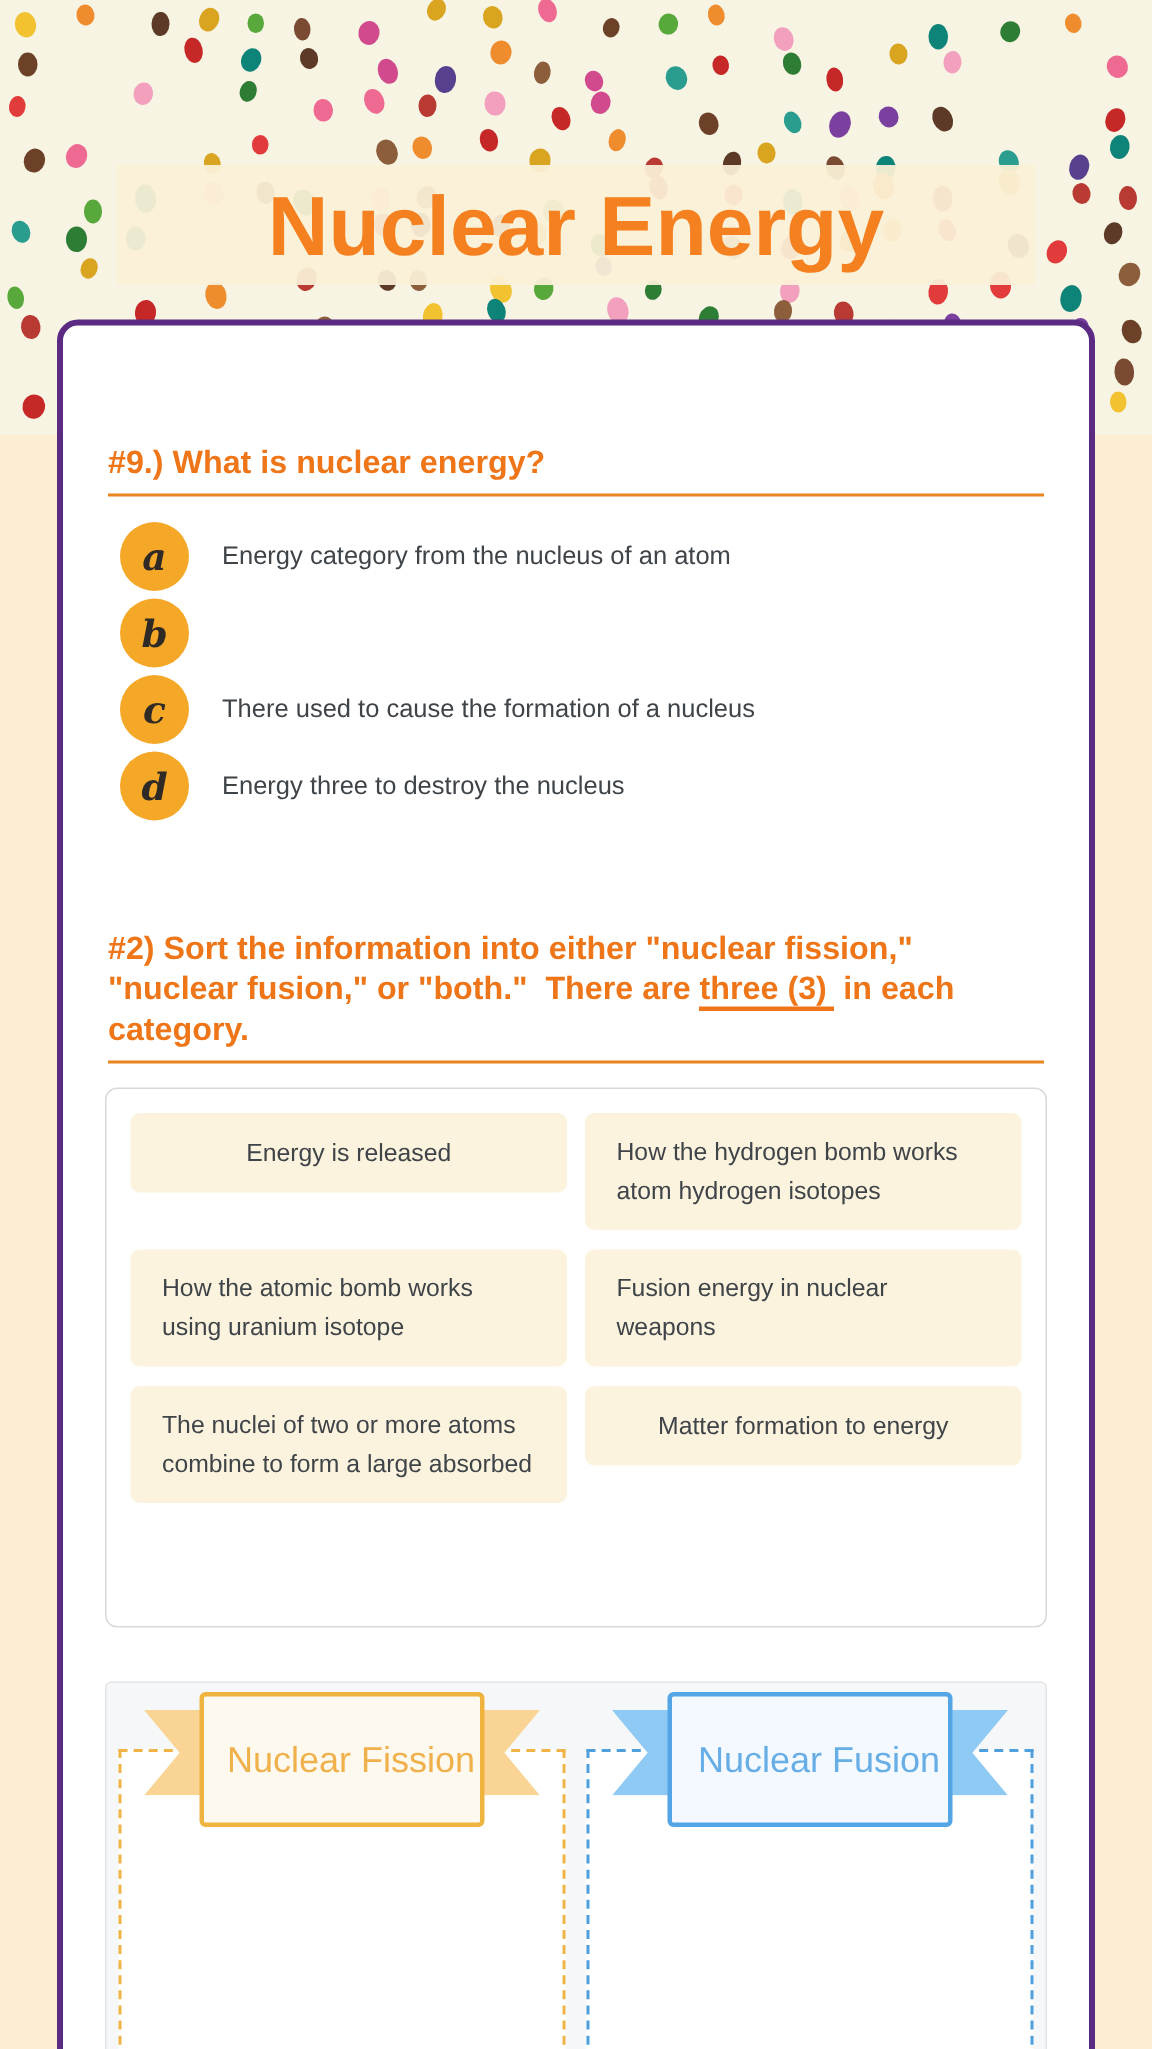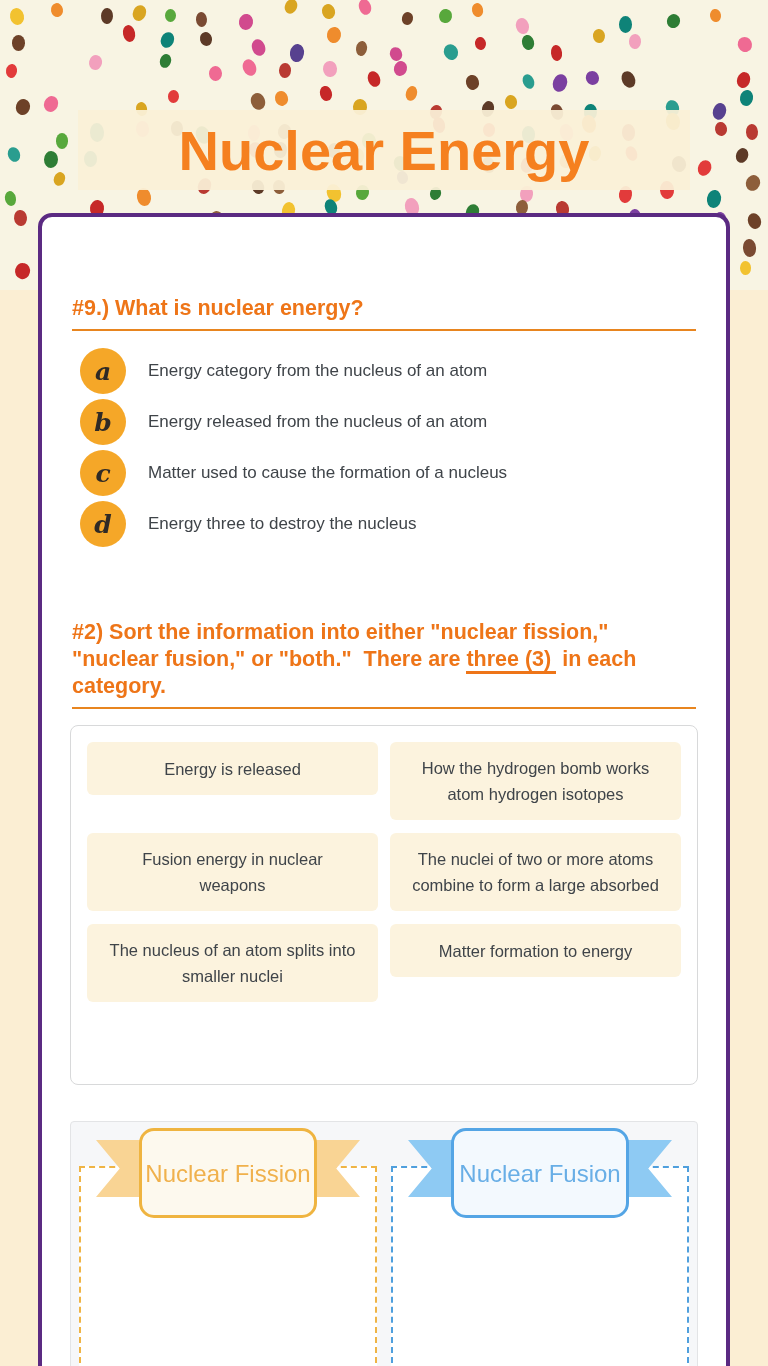--- a/index.html
+++ b/index.html
@@ -34,38 +34,38 @@
          font-size:25px;color:#2f2a26;}
   .option-text{margin-left:22px;font-size:17px;color:#3f4449;}
 
   .q2-block{margin-top:72px;}
 
   
   .sorter{margin-top:16px;border:1px solid #d8d9da;border-radius:8px;background:#fff;
           padding:16px;display:grid;grid-template-columns:1fr 1fr;column-gap:12px;row-gap:13px;
           align-items:start;}
   .tile{background:#fcf3de;border-radius:6px;padding:13px 21px;box-sizing:border-box;min-height:53px;
-        display:flex;align-items:center;justify-content:center;text-align:center;
+        display:flex;align-items:center;justify-content:center;
         font-size:16.5px;line-height:26px;color:#3f4449;cursor:grab;}
   .tile-spacer{visibility:hidden;}
 
   
   .bottom-box{margin-top:36px;background:#f6f7f9;border:1px solid #e3e4e6;border-radius:4px;
               height:420px;box-sizing:border-box;padding:6px 8px;display:flex;gap:14px;position:relative;}
   .zone{position:relative;flex:1;}
   .dropzone{position:absolute;top:38px;left:0;right:0;bottom:10px;background:#ffffff;z-index:0;}
   .dropzone.amber{border:2px dashed #efb445;}
   .dropzone.blue{border:2px dashed #4f9fdd;}
   .wings{position:absolute;top:12px;left:17px;right:17px;height:57px;z-index:1;
          clip-path:polygon(0 0,100% 0,91% 50%,100% 100%,0 100%,9% 50%);}
   .wings.amber{background:#f9d494;}
   .wings.blue{background:#8ecaf3;}
   .cat-label{position:absolute;top:0;left:50%;transform:translateX(-50%);width:172px;height:84px;
-         border-radius:15px;display:flex;align-items:center;justify-content:center;text-align:center;
-         font-size:24px;line-height:31px;font-weight:normal;z-index:2;}
+         border-radius:4px;display:flex;align-items:center;justify-content:center;text-align:center;
+         font-size:24px;line-height:31px;font-weight:normal;z-index:2;padding-left:12px;}
   .cat-label.amber{background:#fdf9ee;border:3px solid #efb440;color:#f0b14c;}
   .cat-label.blue{background:#f3f9fe;border:3px solid #54a5e5;color:#68aee6;}
 </style>
 </head>
 <body>
 
 <div class="page">
 
   <div class="confetti-band" id="confetti">
       <div class="dot" style="width: 14.1px; height: 17.1px; left: 10.3px; top: 8.4px; background: rgb(242, 194, 48); transform: rotate(-11deg);"></div>
@@ -244,45 +244,44 @@
     <div class="q-heading">#9.) What is nuclear energy?</div>
     <div class="rule"></div>
 
     <div class="options">
       <div class="option">
         <div class="badge">a</div>
         <div class="option-text">Energy category from the nucleus of an atom</div>
       </div>
       <div class="option">
         <div class="badge">b</div>
-        <div class="option-text">Energy released from the nucleus of an atom</div>
       </div>
       <div class="option">
         <div class="badge">c</div>
-        <div class="option-text">Matter used to cause the formation of a nucleus</div>
+        <div class="option-text">There used to cause the formation of a nucleus</div>
       </div>
       <div class="option">
         <div class="badge">d</div>
         <div class="option-text">Energy three to destroy the nucleus</div>
       </div>
     </div>
 
     <div class="q2-block">
       <div class="q-heading wrap"><span>#2) Sort the information into either "nuclear fission," "nuclear fusion," or "both."&nbsp; There are </span><span class="u-mark">three (3)</span><span> in each category.</span></div>
       <div class="rule"></div>
 
       <div class="sorter">
         <div class="tile">Energy is released</div>
         <div class="tile">How the hydrogen bomb works atom hydrogen isotopes</div>
 
+        <div class="tile">How the atomic bomb works using uranium isotope</div>
 
         <div class="tile">Fusion energy in nuclear weapons</div>
         <div class="tile">The nuclei of two or more atoms combine to form a large absorbed</div>
 
-        <div class="tile">The nucleus of an atom splits into smaller nuclei</div>
 
         <div class="tile">Matter formation to energy</div>
         <div class="tile tile-spacer"></div>
       </div>
 
       <div class="bottom-box">
         <div class="zone">
           <div class="dropzone amber"></div>
           <div class="wings amber"></div>
           <div class="cat-label amber">Nuclear Fission</div>

